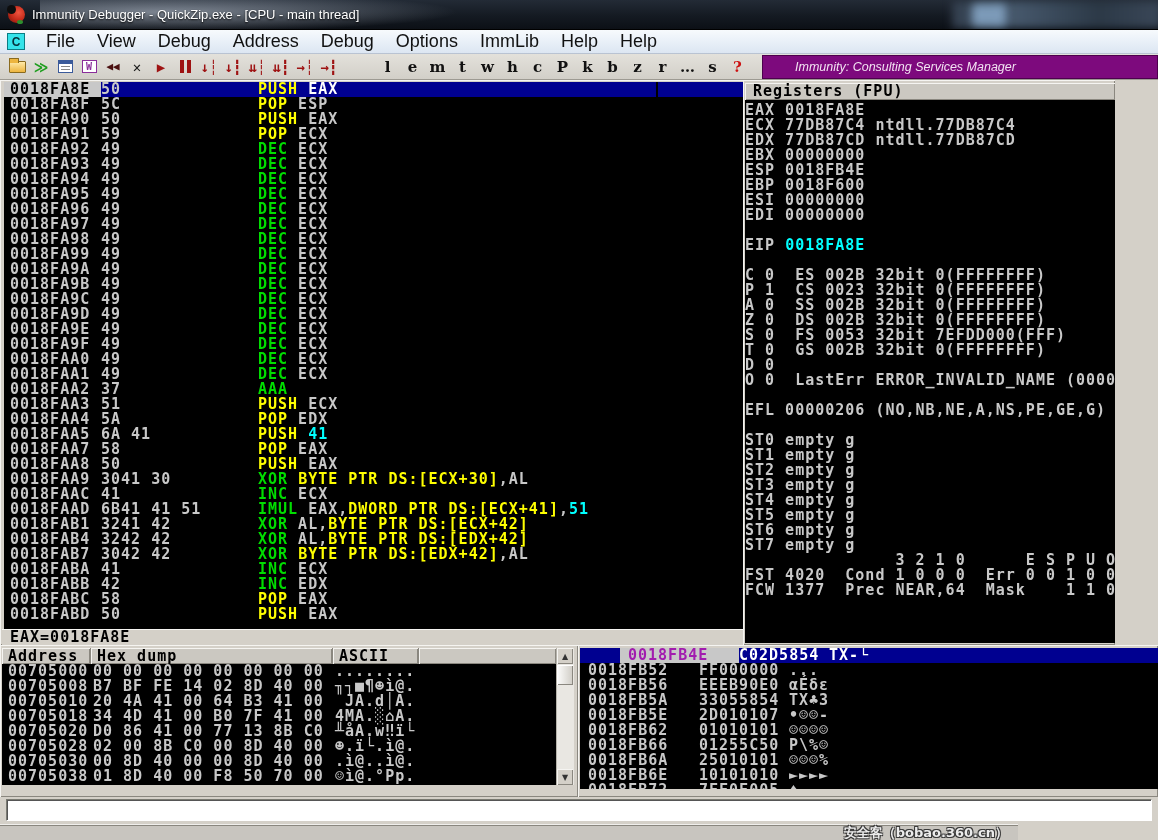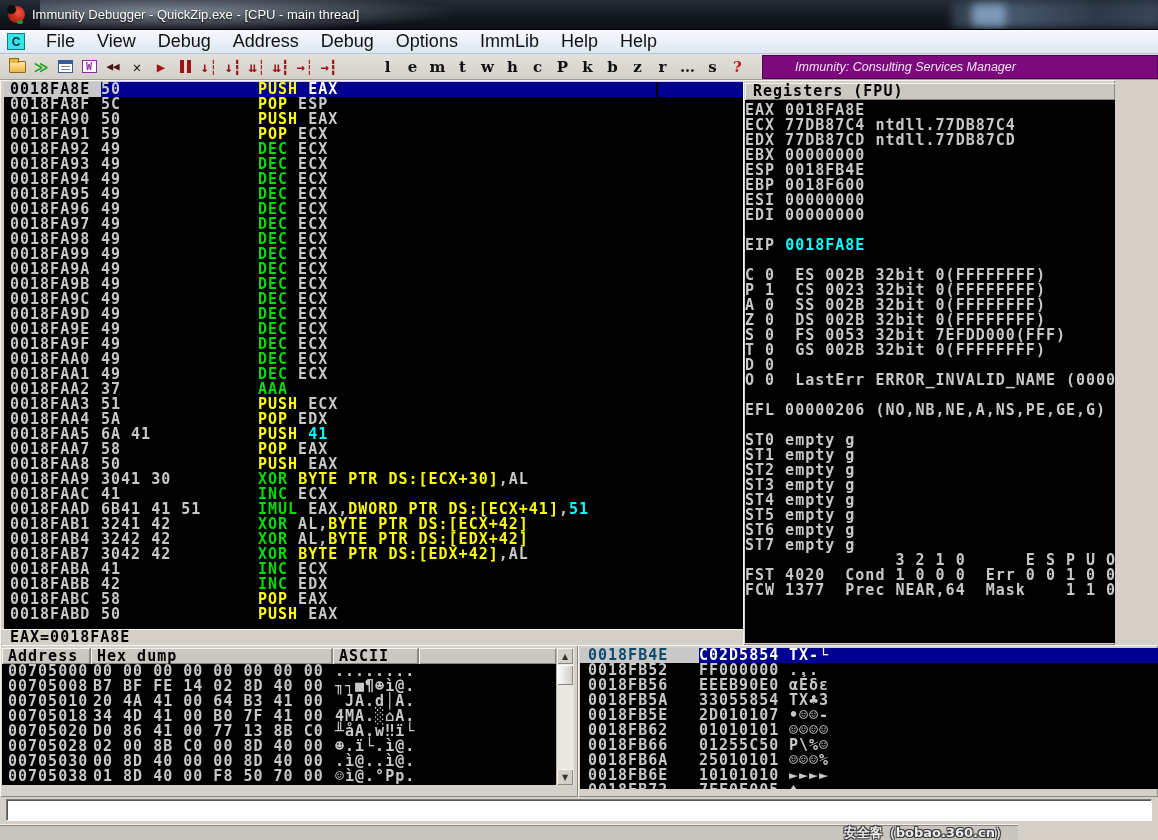--- a/index.html
+++ b/index.html
@@ -99,21 +99,21 @@
   .hd-hex { width:242px; color:#c8c8c8; }
   .hd-ascii { flex:1; color:#c8c8c8; }
   .stack-frame { left:578px; top:645px; width:580px; height:152px; }
   .st-rows { position:absolute; left:2px; top:3px; right:0; height:141px; background:#000; overflow:hidden; }
   .st-row { display:flex; height:15px; }
   .st-row.partial { height:6px; overflow:hidden; }
   .st-addr { width:119px; padding-left:8px; color:#c8c8c8; }
   .st-val { width:90px; color:#c8c8c8; }
   .st-ascii { flex:1; color:#c8c8c8; }
   .st-row.sel { background:#000090; }
-  .st-row.sel .st-addr { background:#c8c8c8; color:#0c4a6e; }
+  .st-row.sel .st-addr { background:#c8c8c8; color:#a21caf;margin-left:40px; }
   .st-row.sel .st-val, .st-row.sel .st-ascii { color:#fff; }
   
   .vscroll { position:absolute; background:#e9e7e2; box-shadow:inset 1px 0 0 #b5b2aa; }
   .sb-btn { position:absolute; left:1px; right:1px; height:16px; background:#d4d0c8;
     box-shadow:inset 1px 1px 0 #f5f4f1, inset -1px -1px 0 #8a877f;
     display:flex; align-items:center; justify-content:center;
     font-size:8px; color:#333; font-family:"DejaVu Sans",sans-serif; }
   .sb-thumb { position:absolute; left:1px; right:1px; background:linear-gradient(90deg,#fdfdfc,#cfccc5);
     box-shadow:inset 1px 1px 0 #fff, inset -1px -1px 0 #8a877f; }
   

